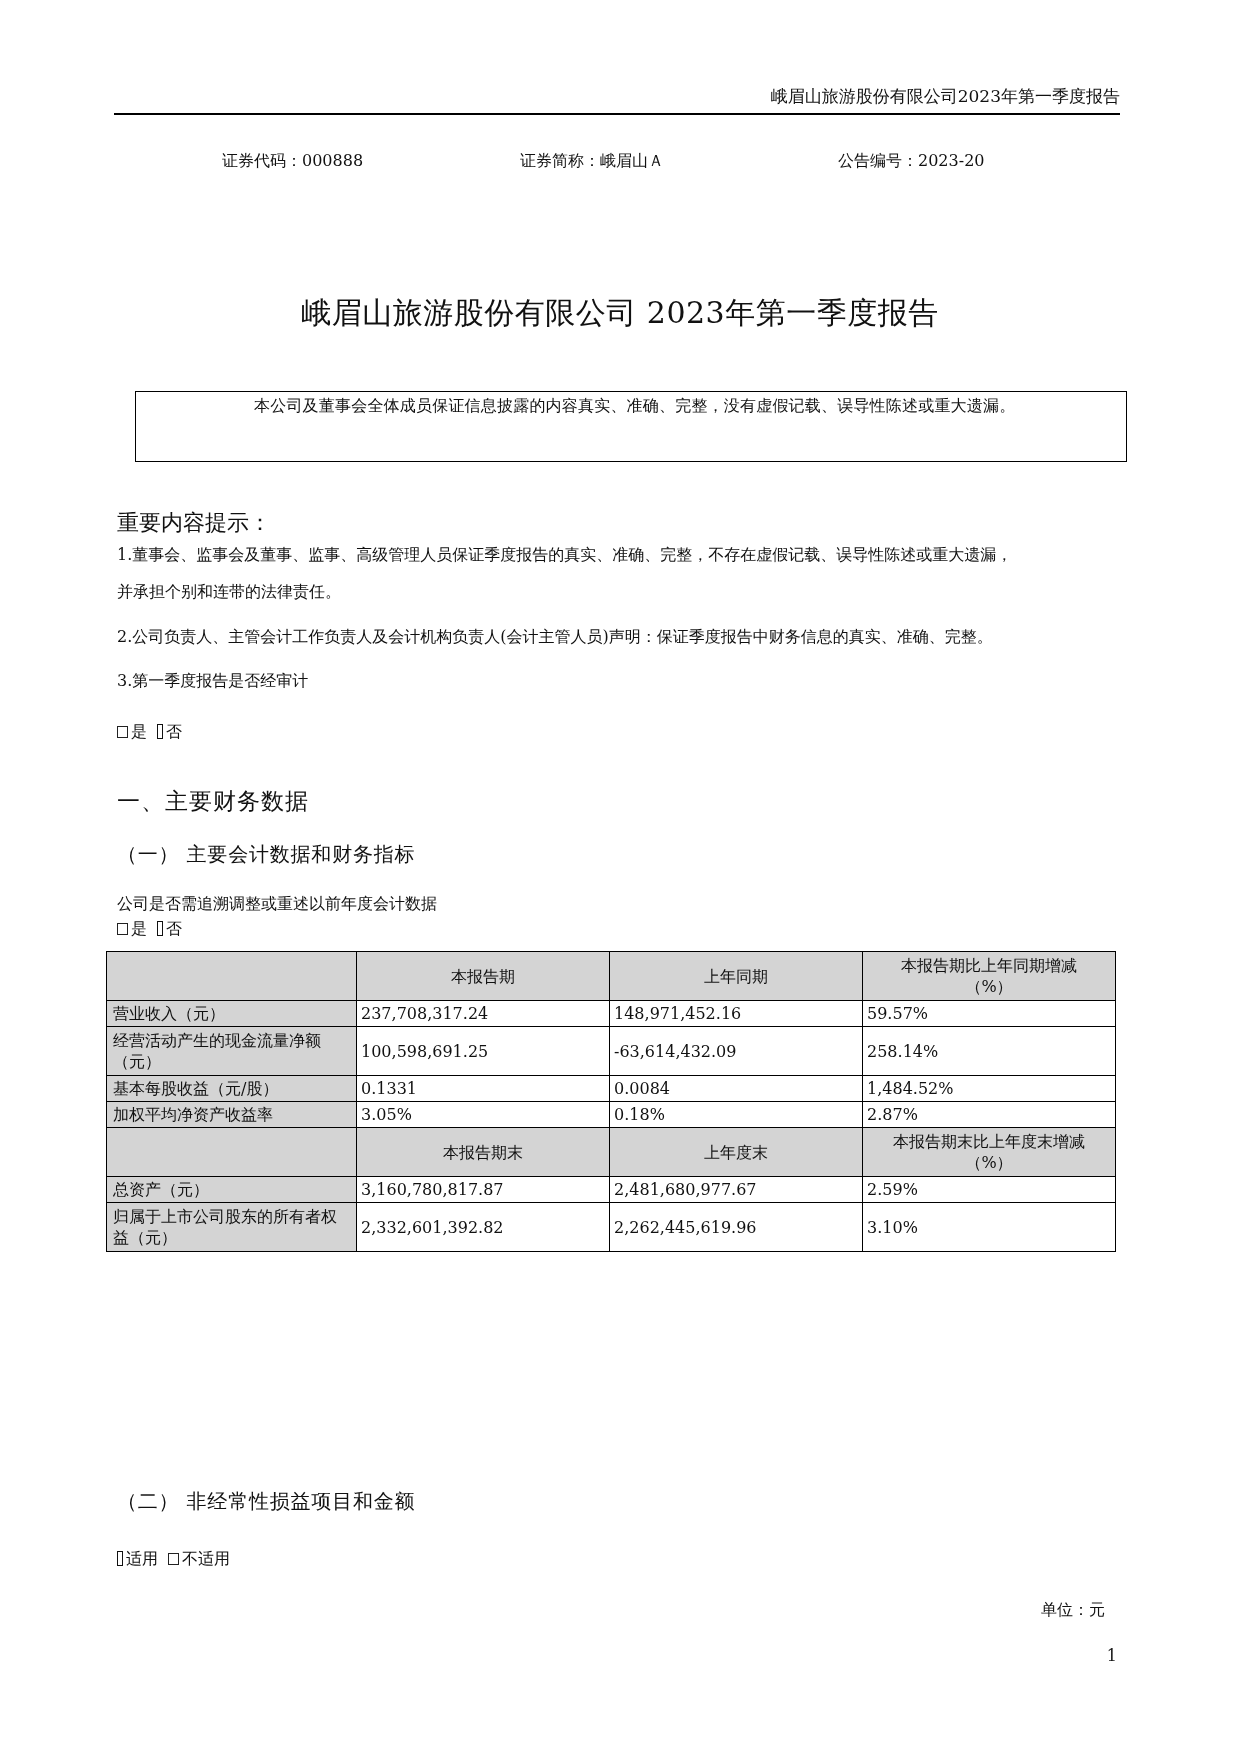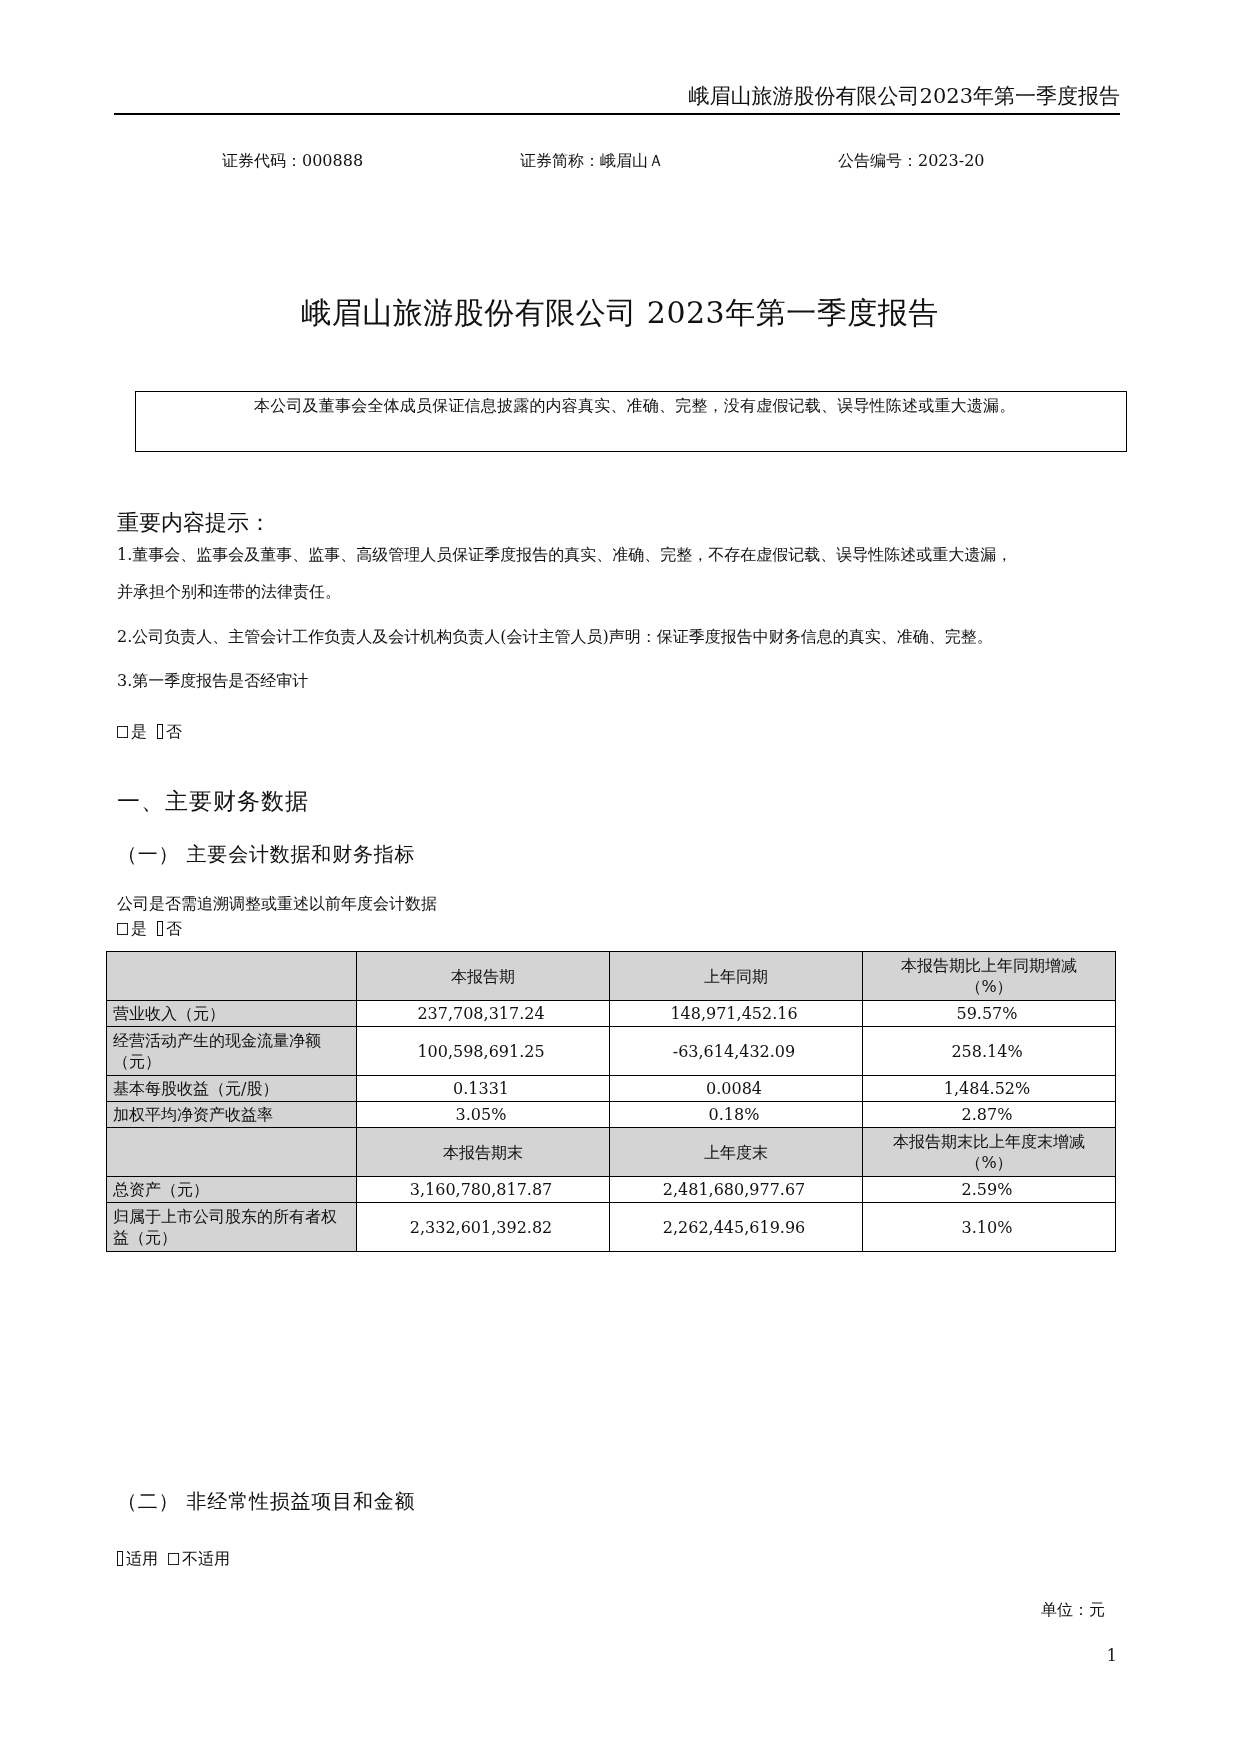--- a/index.html
+++ b/index.html
@@ -3,33 +3,33 @@
 <meta charset="utf-8">
 <style>
   html, body { margin: 0; padding: 0; background: #ffffff; }
   body {
     width: 1240px; height: 1754px; position: relative; overflow: hidden;
     font-family: "DejaVu Serif", "Liberation Serif", serif;
     color: #111111;
   }
   .running-header {
     position: absolute; left: 114px; top: 84px; width: 1006px;
-    text-align: right; font-size: 21px; line-height: 24px;
+    text-align: right; font-size: 17px; line-height: 24px;
   }
   .header-rule {
     position: absolute; left: 114px; top: 113px; width: 1006px; height: 0;
     border-top: 2px solid #000;
   }
   .meta-row { position: absolute; top: 150px; font-size: 16px; line-height: 22px; }
   .doc-title {
     position: absolute; left: 0; top: 293px; width: 1240px; text-align: center;
     font-size: 30px; line-height: 40px; letter-spacing: 0.5px;
   }
   .statement-box {
-    position: absolute; left: 135px; top: 391px; width: 992px; height: 61px;
+    position: absolute; left: 135px; top: 391px; width: 992px; height: 71px;
     border: 1.5px solid #000; box-sizing: border-box;
   }
   .statement-box span {
     position: absolute; left: 118px; top: 2px; font-size: 16px; line-height: 24px;
     white-space: nowrap; letter-spacing: 0.2px;
   }
   .h-important { position: absolute; left: 117px; top: 496px; font-size: 22px; line-height: 30px; margin-top: 12px; }
   .para { position: absolute; left: 117px; font-size: 16px; line-height: 22px; white-space: nowrap; }
   .h1 { position: absolute; left: 117px; top: 785px; font-size: 23px; line-height: 32px; letter-spacing: 1px; }
   .h2 { position: absolute; left: 117px; font-size: 20px; line-height: 28px; letter-spacing: 0.8px; }
@@ -44,21 +44,21 @@
     position: absolute; left: 106px; top: 951px; width: 1008px;
     border-collapse: collapse; table-layout: fixed; font-size: 16px;
   }
   table.fin td {
     border: 1px solid #000; padding: 0 4px; vertical-align: middle; line-height: 21px;
   }
   table.fin col.c0 { width: 250px; }
   table.fin col.c1, table.fin col.c2, table.fin col.c3 { width: 253px; }
   table.fin td.label { background: #d4d4d4; text-align: left; padding-left: 6px; }
   table.fin td.hdr { background: #d4d4d4; text-align: center; }
-  table.fin td.num { text-align: center; padding-right: 8px; }
+  table.fin td.num { text-align: left; padding-right: 8px; }
   tr.h2row td { height: 48px; }
   tr.h1row td { height: 25px; }
   tr.h3row td { height: 70px; }
 
   .unit { position: absolute; right: 135px; top: 1599px; font-size: 16px; line-height: 22px; }
   .page-num { position: absolute; right: 123px; top: 1645px; font-size: 16px; line-height: 22px; }
 </style>
 </head>
 <body>
 

